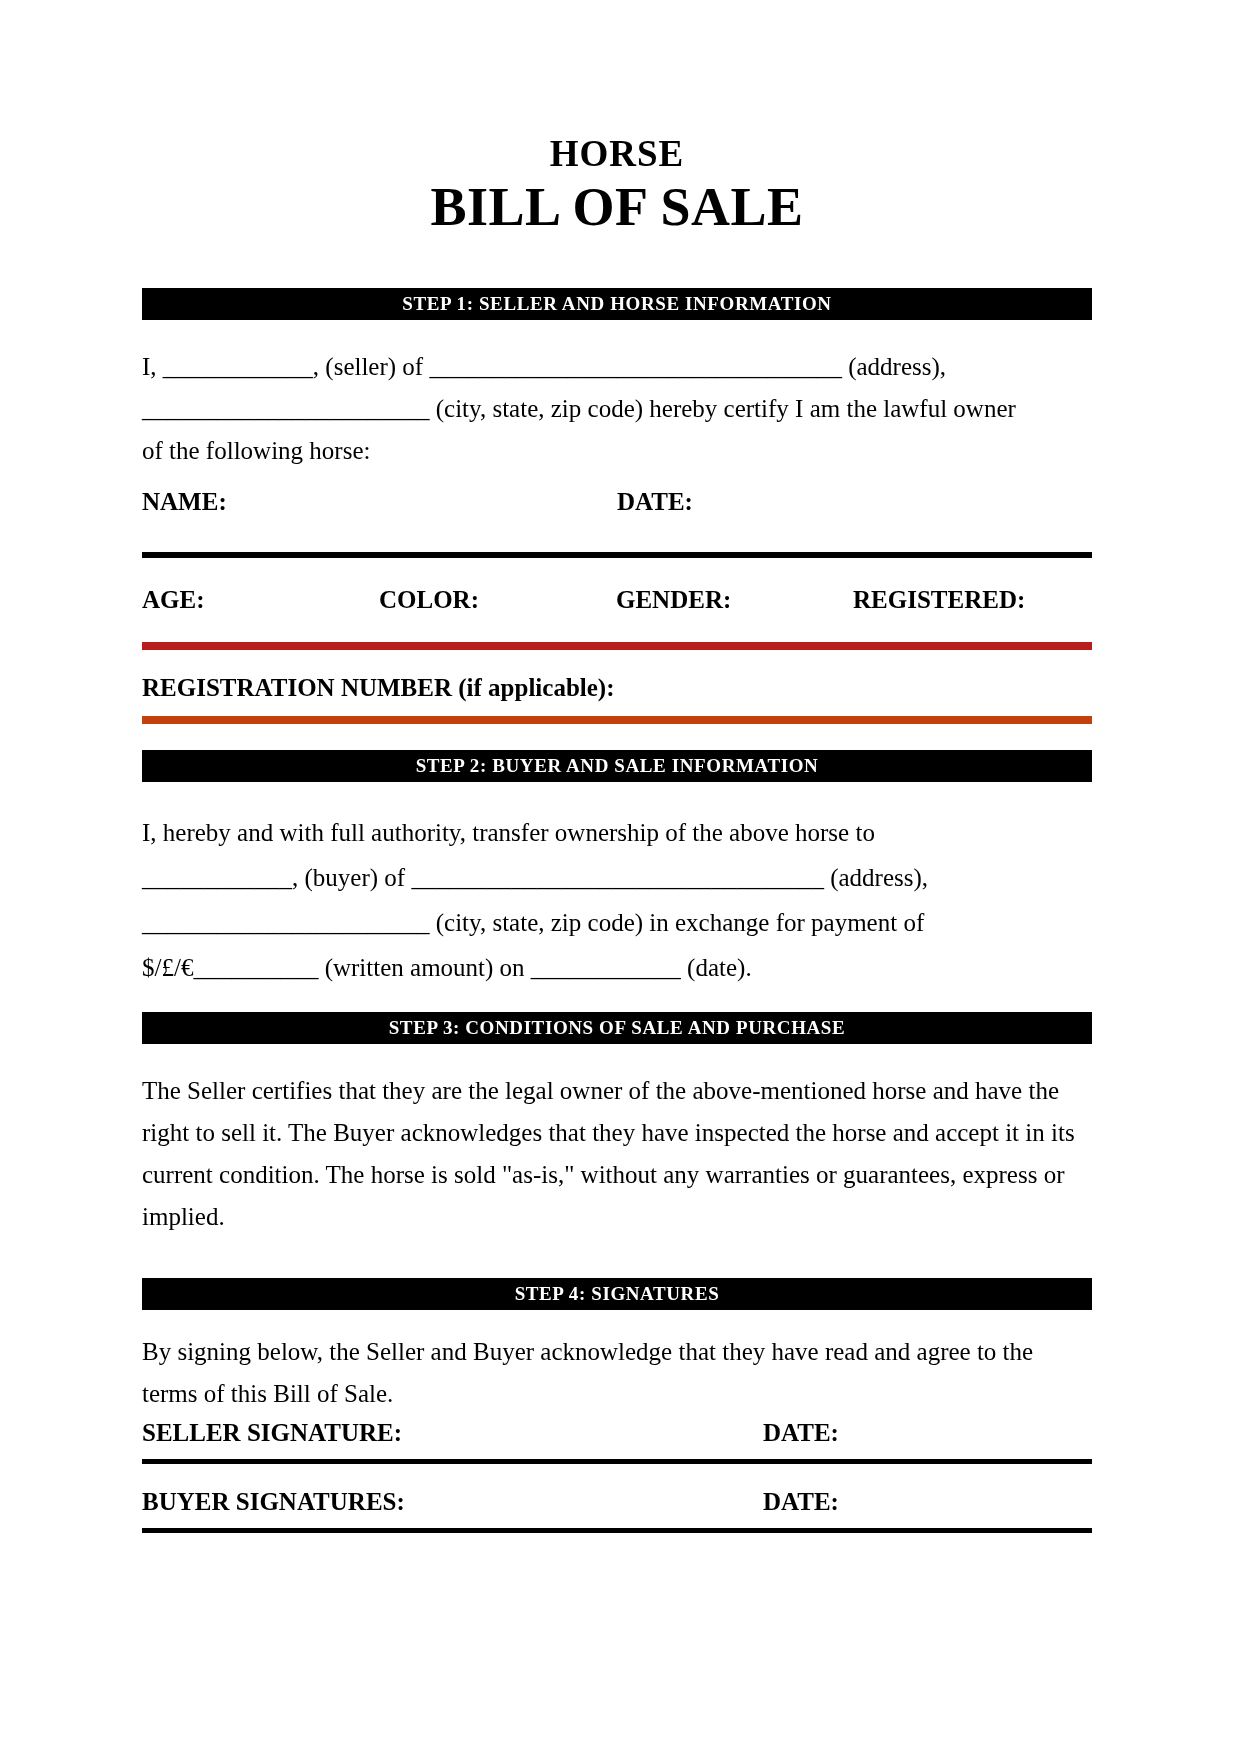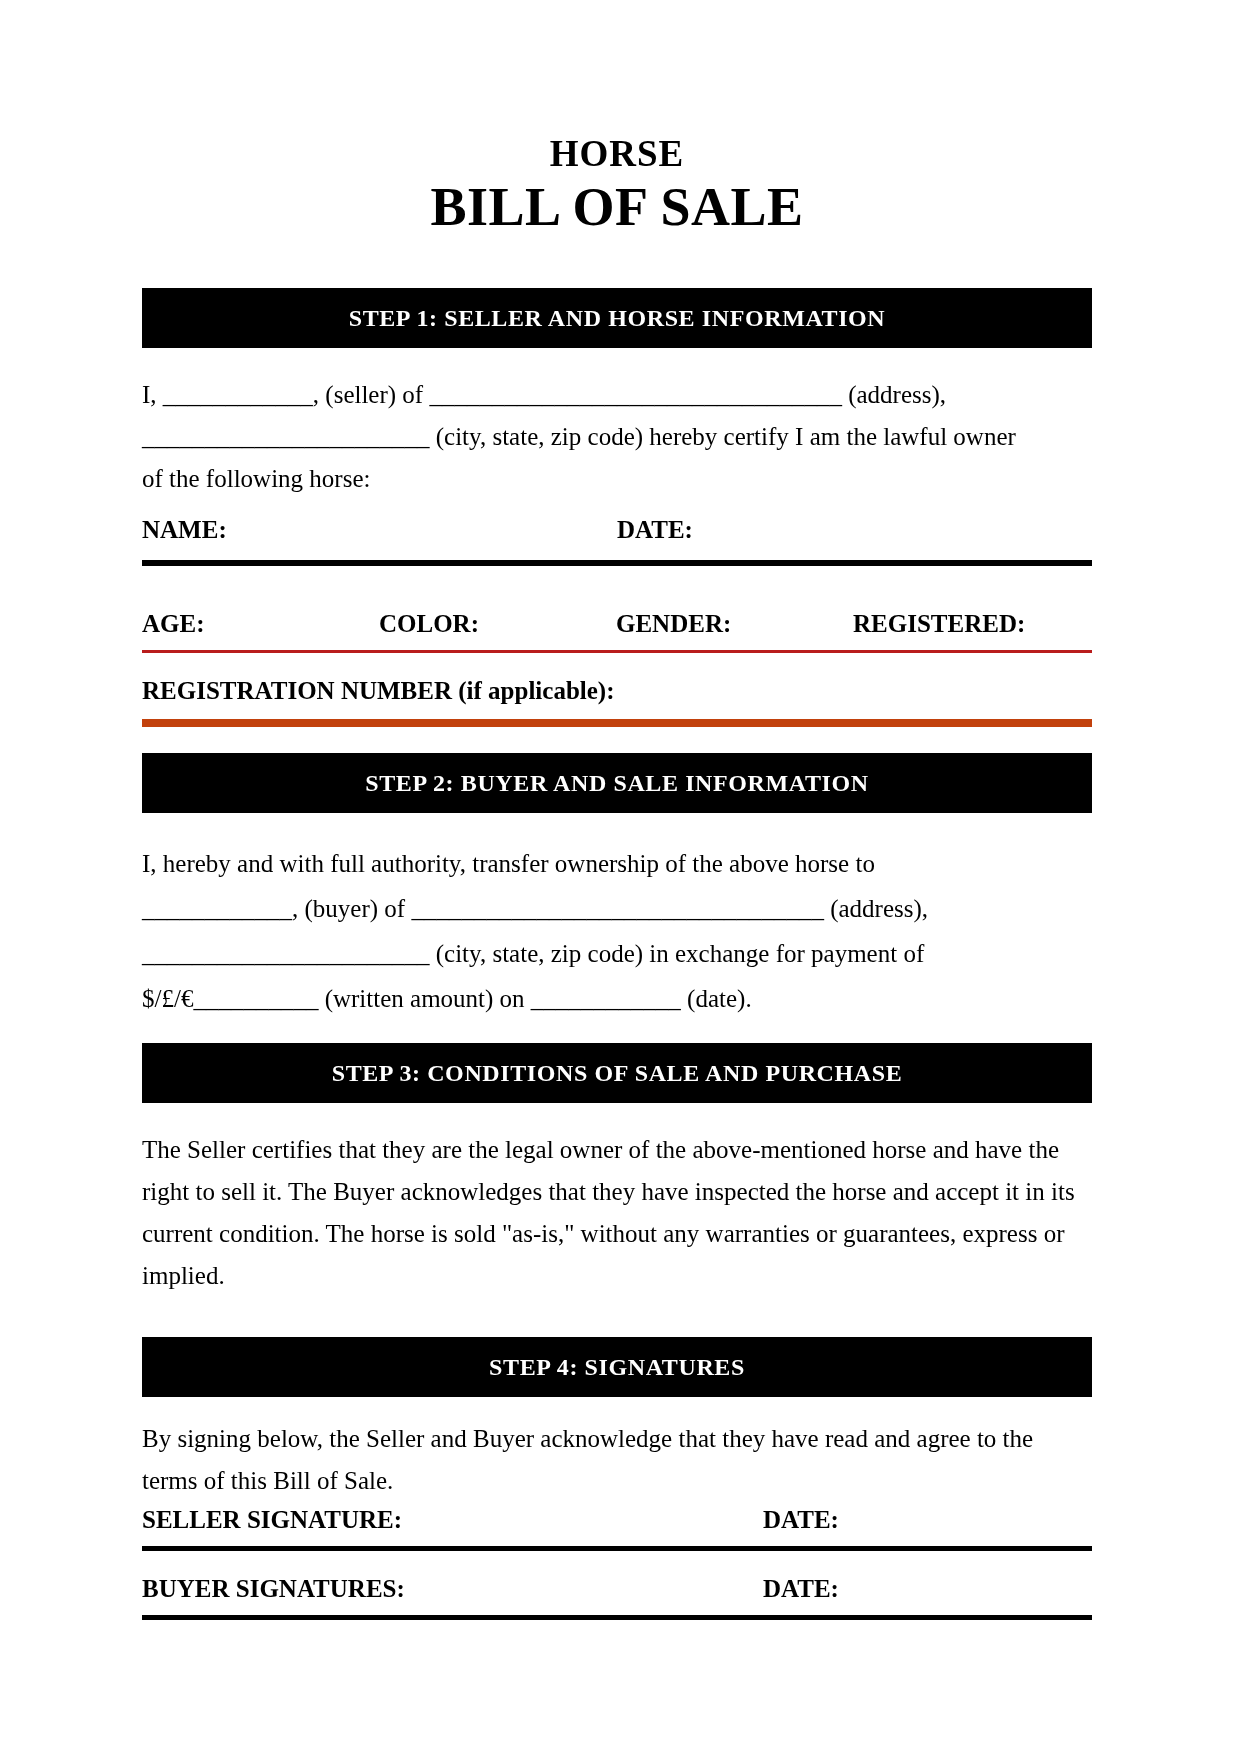--- a/index.html
+++ b/index.html
@@ -30,25 +30,25 @@
   }
   .title-main {
     font-size: 54px;
     line-height: 62px;
     font-weight: bold;
     text-align: center;
     letter-spacing: 0.5px;
   }
   
   .banner {
-    height: 60px;
+    height: 32px;
     background: #000000;
     color: #ffffff;
     font-weight: bold;
-    font-size: 24px;
+    font-size: 19px;
     letter-spacing: 0.6px;
     display: flex;
     align-items: center;
     justify-content: center;
     text-align: center;
   }
   .banner-1 { margin-top: 50px; }
   .banner-2 { margin-top: 26px; }
   .banner-3 { margin-top: 22px; }
   .banner-4 { margin-top: 40px; text-align: right; }
@@ -69,28 +69,28 @@
   
   .field-row {
     display: flex;
     font-size: 25px;
     font-weight: bold;
     line-height: 36px;
   }
   .field-row .cell { flex: 0 0 auto; }
   .row-name-breed {
     margin-top: 12px;
-    padding-bottom: 12px;
+    padding-bottom: 32px;
     border-bottom: 6px solid #000000;
   }
   .row-name-breed .cell-0 { width: 475px; }
   .row-age {
-    margin-top: 40px;
-    padding-bottom: 8px;
-    border-bottom: 3px solid #b91c1c;
+    margin-top: 24px;
+    padding-bottom: 24px;
+    border-bottom: 8px solid #b91c1c;
   }
   .row-age .cell { width: 237px; }
   .row-reg {
     margin-top: 20px;
     padding-bottom: 10px;
     border-bottom: 8px solid #c2410c;
   }
   
   .sig-row {
     display: flex;

